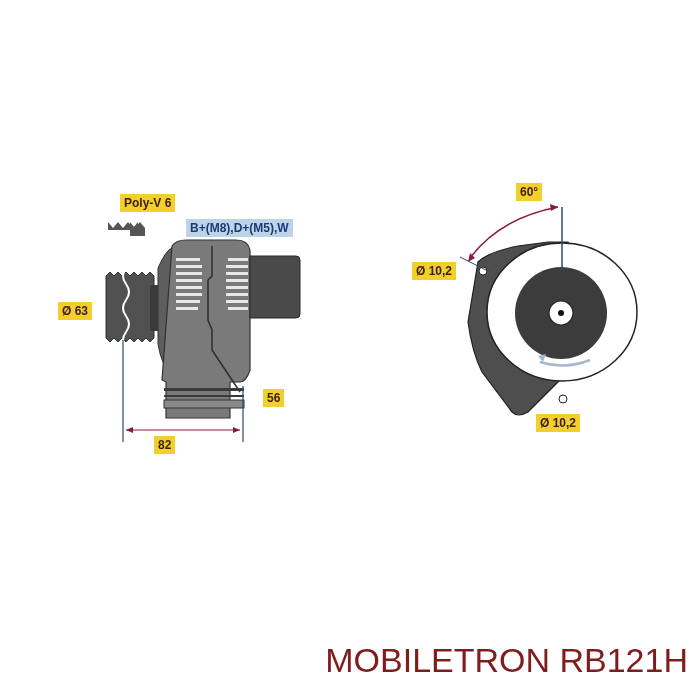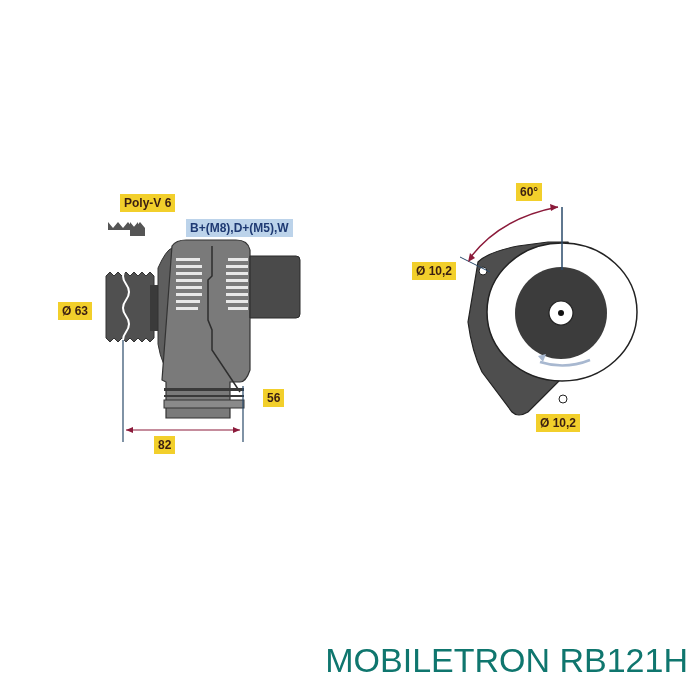--- a/index.html
+++ b/index.html
@@ -13,21 +13,21 @@
       font-family: "Liberation Sans", sans-serif; font-weight: bold; font-size: 12px;
       padding: 2px 4px; line-height: 14px; white-space: nowrap;
     }
     .tag.blue { background: #bcd3ea; color: #1f3a73; }
     .watermark {
       position: absolute; left: 244px; top: 296px; color: #d2d2d2;
       font-family: "Liberation Sans", sans-serif; font-weight: bold; font-size: 46px;
       letter-spacing: 1px; white-space: nowrap;
     }
     .footer {
-      position: absolute; right: 12px; top: 641px; color: #0f766e;
+      position: absolute; right: 12px; top: 641px; color: #7f1d1d;
       font-family: "Liberation Sans", sans-serif; font-size: 34px; white-space: nowrap;
     }
   </style>
 </head>
 <body>
 
 <div class="canvas">
 
 
   <svg width="700" height="700" style="position:absolute;left:0;top:0">

